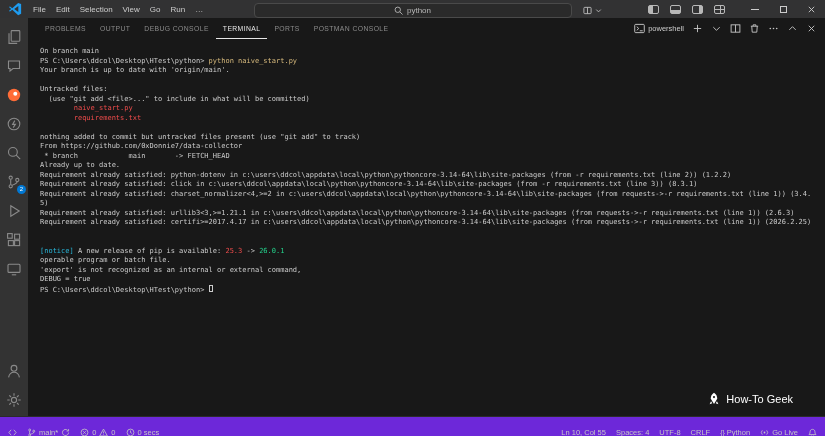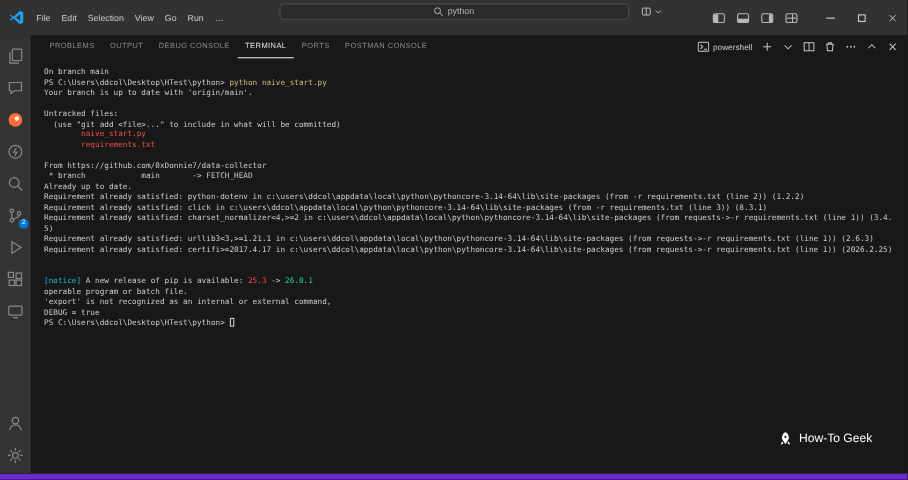--- a/index.html
+++ b/index.html
@@ -1,20 +1,20 @@
 <!DOCTYPE html>
 <html><head>
 <meta charset="utf-8">
 <style>
   *{margin:0;padding:0;box-sizing:border-box}
   html,body{width:825px;height:436px;overflow:hidden}
   body{background:#1e1e1e;font-family:"Liberation Sans",sans-serif;color:#ccc;position:relative}
 
   
-  .titlebar{height:32px;background:#323233;display:flex;align-items:center;padding-left:8px;position:relative;z-index:6}
+  .titlebar{height:18px;background:#323233;display:flex;align-items:center;padding-left:8px;position:relative;z-index:6}
   .vscode-logo{width:14px;height:14px;margin-right:6px;flex:0 0 auto}
   .menubar{display:flex;align-items:center;height:100%}
   .menu-item{font-size:8px;color:#cccccc;padding:0 5px;height:100%;display:flex;align-items:center}
   .command-center{position:absolute;left:50%;top:3px;transform:translateX(-50%);width:318px;height:15px;background:#2a2a2a;border:1px solid #4a4a4a;border-radius:4px;display:flex;align-items:center;justify-content:center;gap:4px;color:#b6b6b6;font-size:8px}
   .command-center svg{width:9px;height:9px}
   .cc-dropdown{position:absolute;left:calc(50% + 170px);top:3px;height:15px;display:flex;align-items:center;gap:2px;color:#bdbdbd}
   .cc-dropdown svg{width:9px;height:9px}
   .titlebar-right{margin-left:auto;display:flex;align-items:center;height:100%}
   .layout-icons{display:flex;gap:11px;margin-right:16px;align-items:center}
   .wicon{width:11px;height:9px;border:1px solid #b8b8b8;border-radius:2px;position:relative;display:inline-block}
@@ -261,20 +261,21 @@
     <div class="terminal">
         <div class="term-line"><span class="c-fg">On branch main</span></div>
         <div class="term-line"><span class="c-fg">PS C:\Users\ddcol\Desktop\HTest\python&gt; </span><span class="c-yellow">python naive_start.py</span></div>
         <div class="term-line"><span class="c-fg">Your branch is up to date with 'origin/main'.</span></div>
         <div class="term-line"> </div>
         <div class="term-line"><span class="c-fg">Untracked files:</span></div>
         <div class="term-line"><span class="c-fg">  (use "git add &lt;file&gt;..." to include in what will be committed)</span></div>
         <div class="term-line"><span class="c-red">        naive_start.py</span></div>
         <div class="term-line"><span class="c-red">        requirements.txt</span></div>
         <div class="term-line"> </div>
+        <div class="term-line"><span class="c-fg">nothing added to commit but untracked files present (use "git add" to track)</span></div>
         <div class="term-line"><span class="c-fg">From https://github.com/0xDonnie7/data-collector</span></div>
         <div class="term-line"><span class="c-fg"> * branch            main       -&gt; FETCH_HEAD</span></div>
         <div class="term-line"><span class="c-fg">Already up to date.</span></div>
         <div class="term-line"><span class="c-fg">Requirement already satisfied: python-dotenv in c:\users\ddcol\appdata\local\python\pythoncore-3.14-64\lib\site-packages (from -r requirements.txt (line 2)) (1.2.2)</span></div>
         <div class="term-line"><span class="c-fg">Requirement already satisfied: click in c:\users\ddcol\appdata\local\python\pythoncore-3.14-64\lib\site-packages (from -r requirements.txt (line 3)) (8.3.1)</span></div>
         <div class="term-line"><span class="c-fg">Requirement already satisfied: charset_normalizer&lt;4,&gt;=2 in c:\users\ddcol\appdata\local\python\pythoncore-3.14-64\lib\site-packages (from requests-&gt;-r requirements.txt (line 1)) (3.4.</span></div>
         <div class="term-line"><span class="c-fg">5)</span></div>
         <div class="term-line"><span class="c-fg">Requirement already satisfied: urllib3&lt;3,&gt;=1.21.1 in c:\users\ddcol\appdata\local\python\pythoncore-3.14-64\lib\site-packages (from requests-&gt;-r requirements.txt (line 1)) (2.6.3)</span></div>
         <div class="term-line"><span class="c-fg">Requirement already satisfied: certifi&gt;=2017.4.17 in c:\users\ddcol\appdata\local\python\pythoncore-3.14-64\lib\site-packages (from requests-&gt;-r requirements.txt (line 1)) (2026.2.25)</span></div>
         <div class="term-line"> </div>

